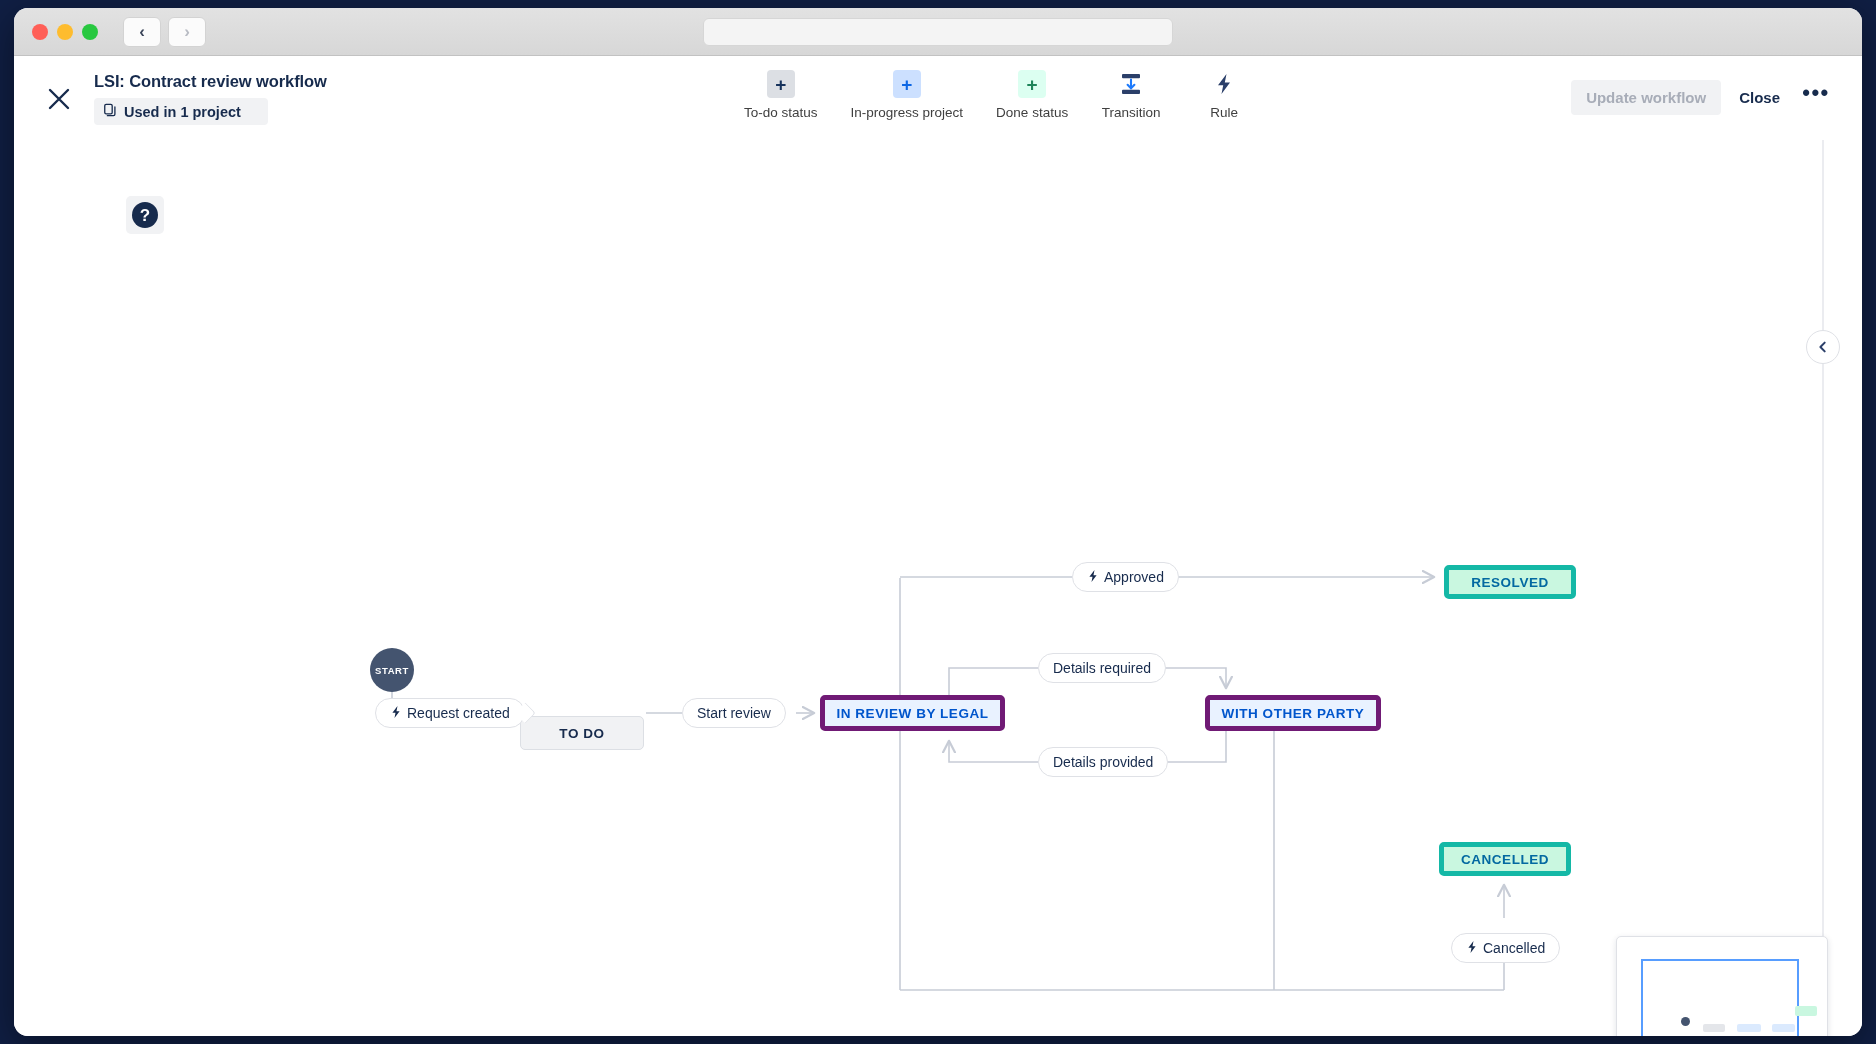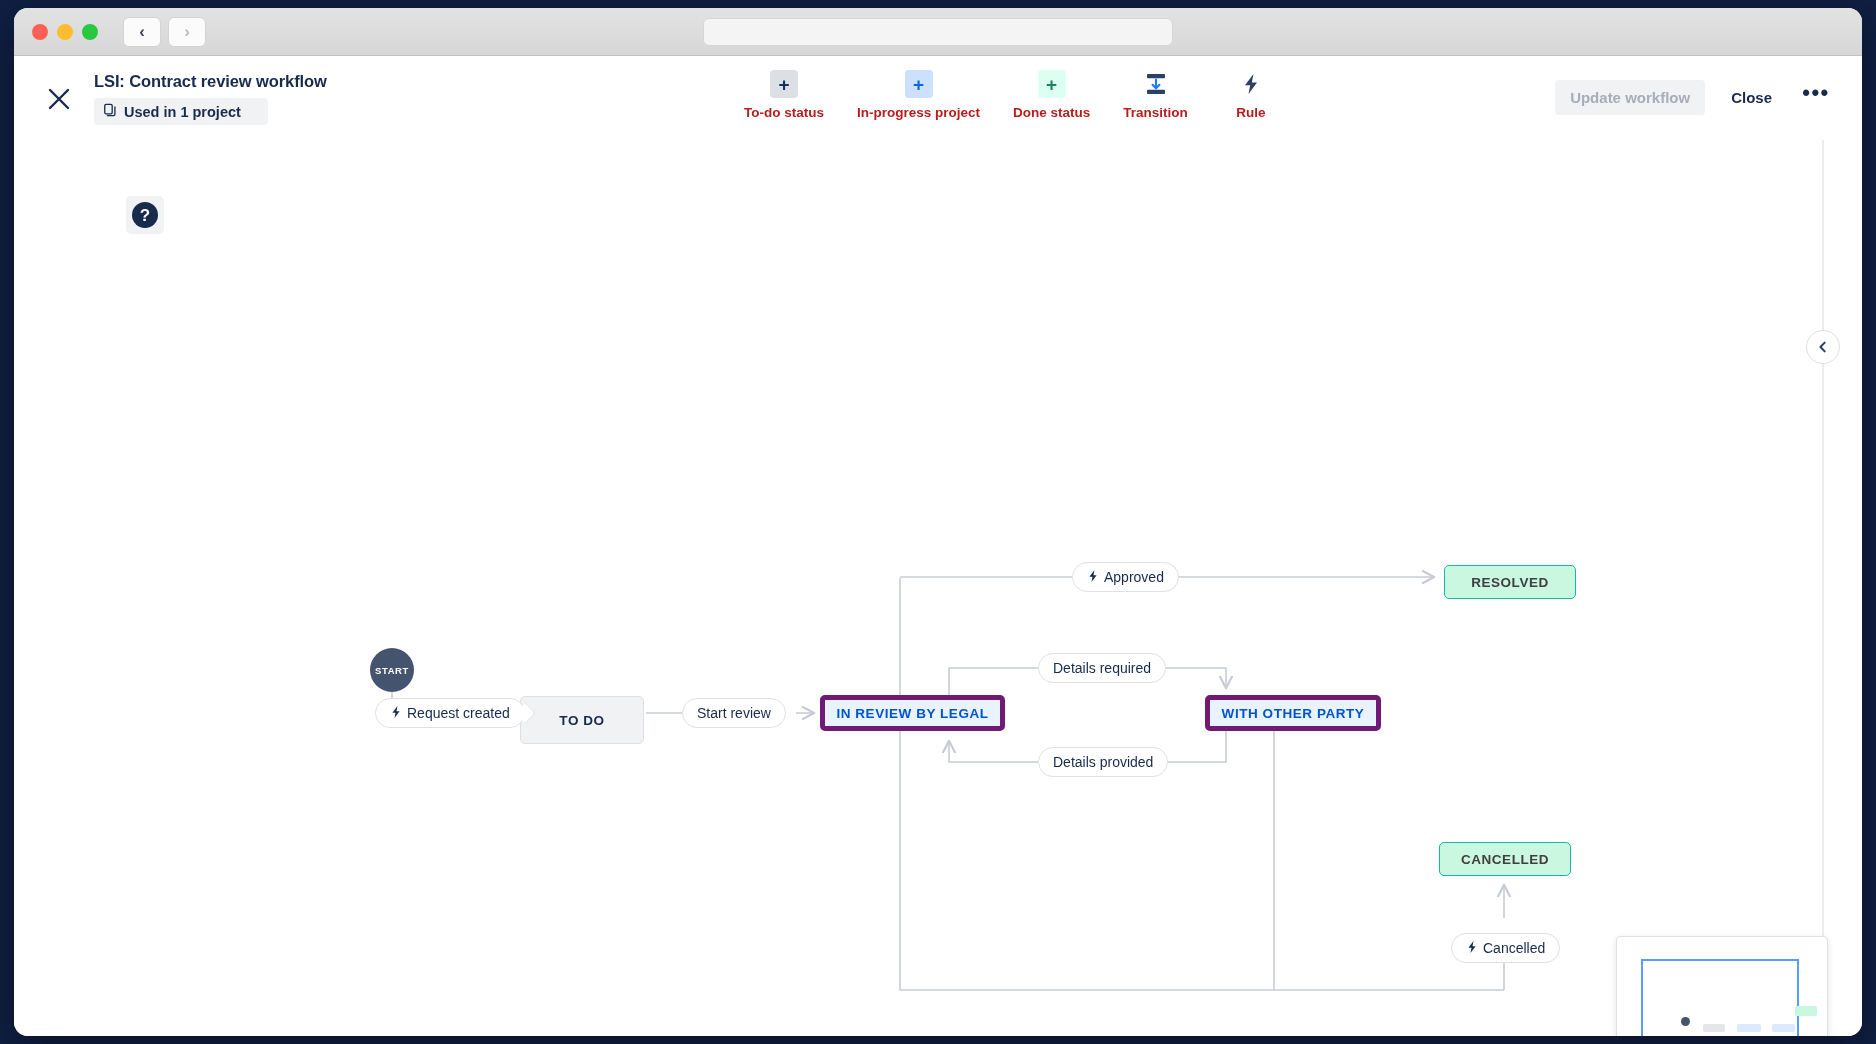--- a/index.html
+++ b/index.html
@@ -87,25 +87,25 @@
   .tool-icon {
     width: 28px; height: 28px; border-radius: 4px;
     display: flex; align-items: center; justify-content: center;
     font-size: 19px; font-weight: 700; line-height: 1;
   }
   .tool-icon.todo { background: #dcdfe4; color: #16325c; }
   .tool-icon.prog { background: #cce0ff; color: #0c66e4; }
   .tool-icon.done { background: #dcfff1; color: #1f845a; }
   .tool-icon.plain { background: transparent; color: #2b3f69; }
   .tool-label {
-    font-size: 13.5px; font-weight: 700; color: #b91c1c; white-space: nowrap;
+    font-size: 13.5px; font-weight: 400; color: #404040; white-space: nowrap;
   }
   .hdr-right {
     position: absolute; right: 28px; top: 24px;
-    display: flex; align-items: center; gap: 12px;
+    display: flex; align-items: center; gap: 4px;
   }
   .btn-update {
     padding: 9px 15px; border-radius: 4px;
     background: #f1f2f4; color: #a8adb8;
     font-size: 15px; font-weight: 600; border: none;
   }
   .btn-close {
     padding: 9px 14px; border-radius: 4px; background: transparent;
     color: #172b4d; font-size: 15px; font-weight: 700; border: none;
   }
@@ -159,21 +159,21 @@
     font-size: 13.5px; font-weight: 700; letter-spacing: .55px;
     z-index: 4;
   }
   .node.todo {
     background: #f1f2f4; border: 1px solid #dcdfe4; color: #172b4d;
   }
   .node.progress {
     background: #e9f2ff; border: 5px solid #701a75; color: #0055cc;
   }
   .node.done {
-    background: #c9f7e0; border: 1px solid #14b8a6; color: #404040;
+    background: #c9f7e0; border: 5px solid #14b8a6; color: #0369a1;
   }
   .start-node {
     position: absolute;
     width: 44px; height: 44px; border-radius: 50%;
     background: #44546f; color: #ffffff;
     display: flex; align-items: center; justify-content: center;
     font-size: 9.5px; font-weight: 700; letter-spacing: .6px;
     z-index: 5;
   }
   .pill {
@@ -332,21 +332,21 @@
 
           <path d="M886 850 L1490 850"></path>
 
           <path d="M1490 850 L1490 808"></path>
           <path d="M1490 778 L1490 745" marker-end="url(#ah)"></path>
         </g>
       </svg>
 
       <div class="start-node" style="left:356px; top:508px;">START</div>
 
-      <div class="node todo" style="left:506px; top:556px; width:124px; height:48px;">TO DO</div>
+      <div class="node todo" style="left:506px; top:576px; width:124px; height:34px;">TO DO</div>
       <div class="node progress" style="left:806px; top:555px; width:185px; height:36px;">IN REVIEW BY LEGAL</div>
       <div class="node progress" style="left:1191px; top:555px; width:176px; height:36px;">WITH OTHER PARTY</div>
       <div class="node done" style="left:1430px; top:425px; width:132px; height:34px;">RESOLVED</div>
       <div class="node done" style="left:1425px; top:702px; width:132px; height:34px;">CANCELLED</div>
 
       <div class="pill arrowtail" style="left:361px; top:558px;">
         <span class="bolt">
           <svg width="12" height="14" viewBox="0 0 20 22" aria-hidden="true">
               <path d="M12.5 1 L4 12.2h5.2L7.5 21 16 9.6h-5.2z" fill="#172b4d"></path>
             </svg>

